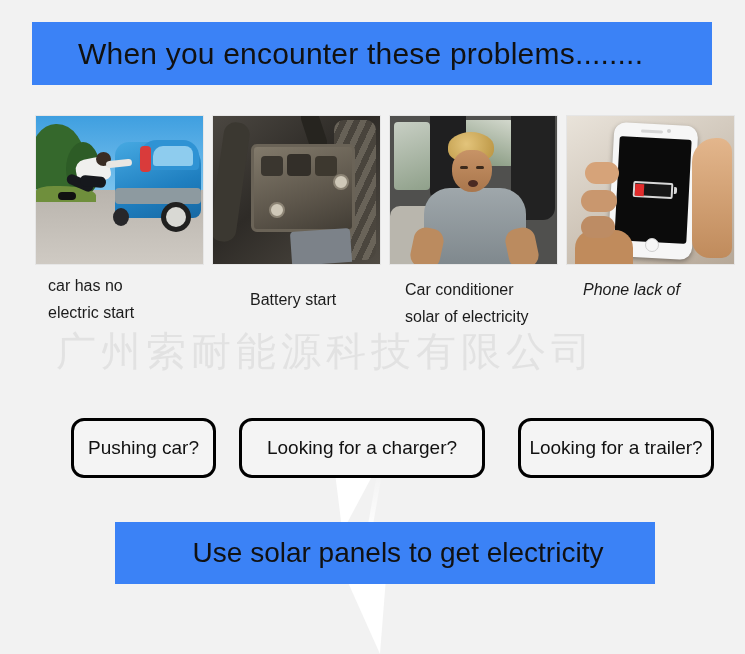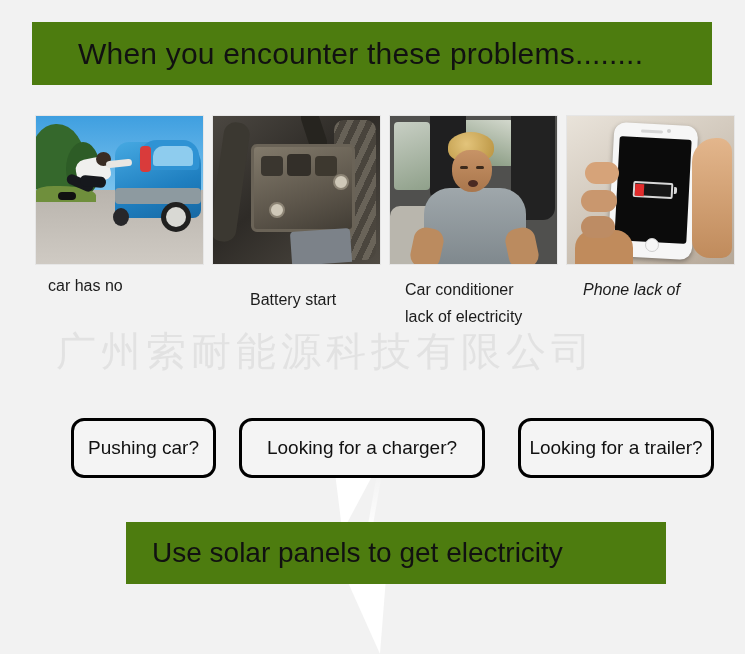--- a/index.html
+++ b/index.html
@@ -44,21 +44,21 @@
   .streak-c {
     left: 372px; top: 470px;
     width: 5px; height: 64px;
     background: linear-gradient(to bottom, rgba(255,255,255,0), #ffffff);
     transform: skewX(-10deg);
   }
 
   
   .banner {
     position: absolute;
-    background: #4d7c0f;
+    background: #3b82f6;
     display: flex;
     align-items: center;
   }
   #header-banner {
     left: 32px; top: 22px;
     width: 680px; height: 63px;
     padding-left: 46px;
   }
   #header-banner .banner-text {
     font-size: 30px;
@@ -272,23 +272,24 @@
     font-size: 19px;
     color: #111;
     white-space: nowrap;
   }
   #pill-1 { left: 71px;  width: 145px; }
   #pill-2 { left: 239px; width: 246px; }
   #pill-3 { left: 518px; width: 196px; }
 
   
   #footer-banner {
-    left: 126px; top: 522px;
+    left: 115px; top: 522px;
     width: 540px; height: 62px;
     padding-left: 26px;
+    justify-content: center;
   }
   #footer-banner .banner-text {
     font-size: 28px;
     color: #111;
     white-space: nowrap;
   }
 </style>
 </head>
 <body>
 
@@ -381,27 +382,28 @@
           <div class="p4-thumb"></div>
       </div>
     </div>
   </div>
 
   <div id="watermark">广州索耐能源科技有限公司</div>
 
   <div id="captions">
     <div class="caption c1">
       <div>car has no</div>
+      <div>electric start</div>
     </div>
     <div class="caption c2">
       <div>Battery start</div>
     </div>
     <div class="caption c3">
       <div>Car  conditioner</div>
-      <div>lack of electricity</div>
+      <div>solar of electricity</div>
     </div>
     <div class="caption c4">
       <div>Phone lack of</div>
     </div>
   </div>
 
   <div id="pill-row">
     <div class="pill" id="pill-2">
       <span>Looking for a charger?</span>
     </div>

